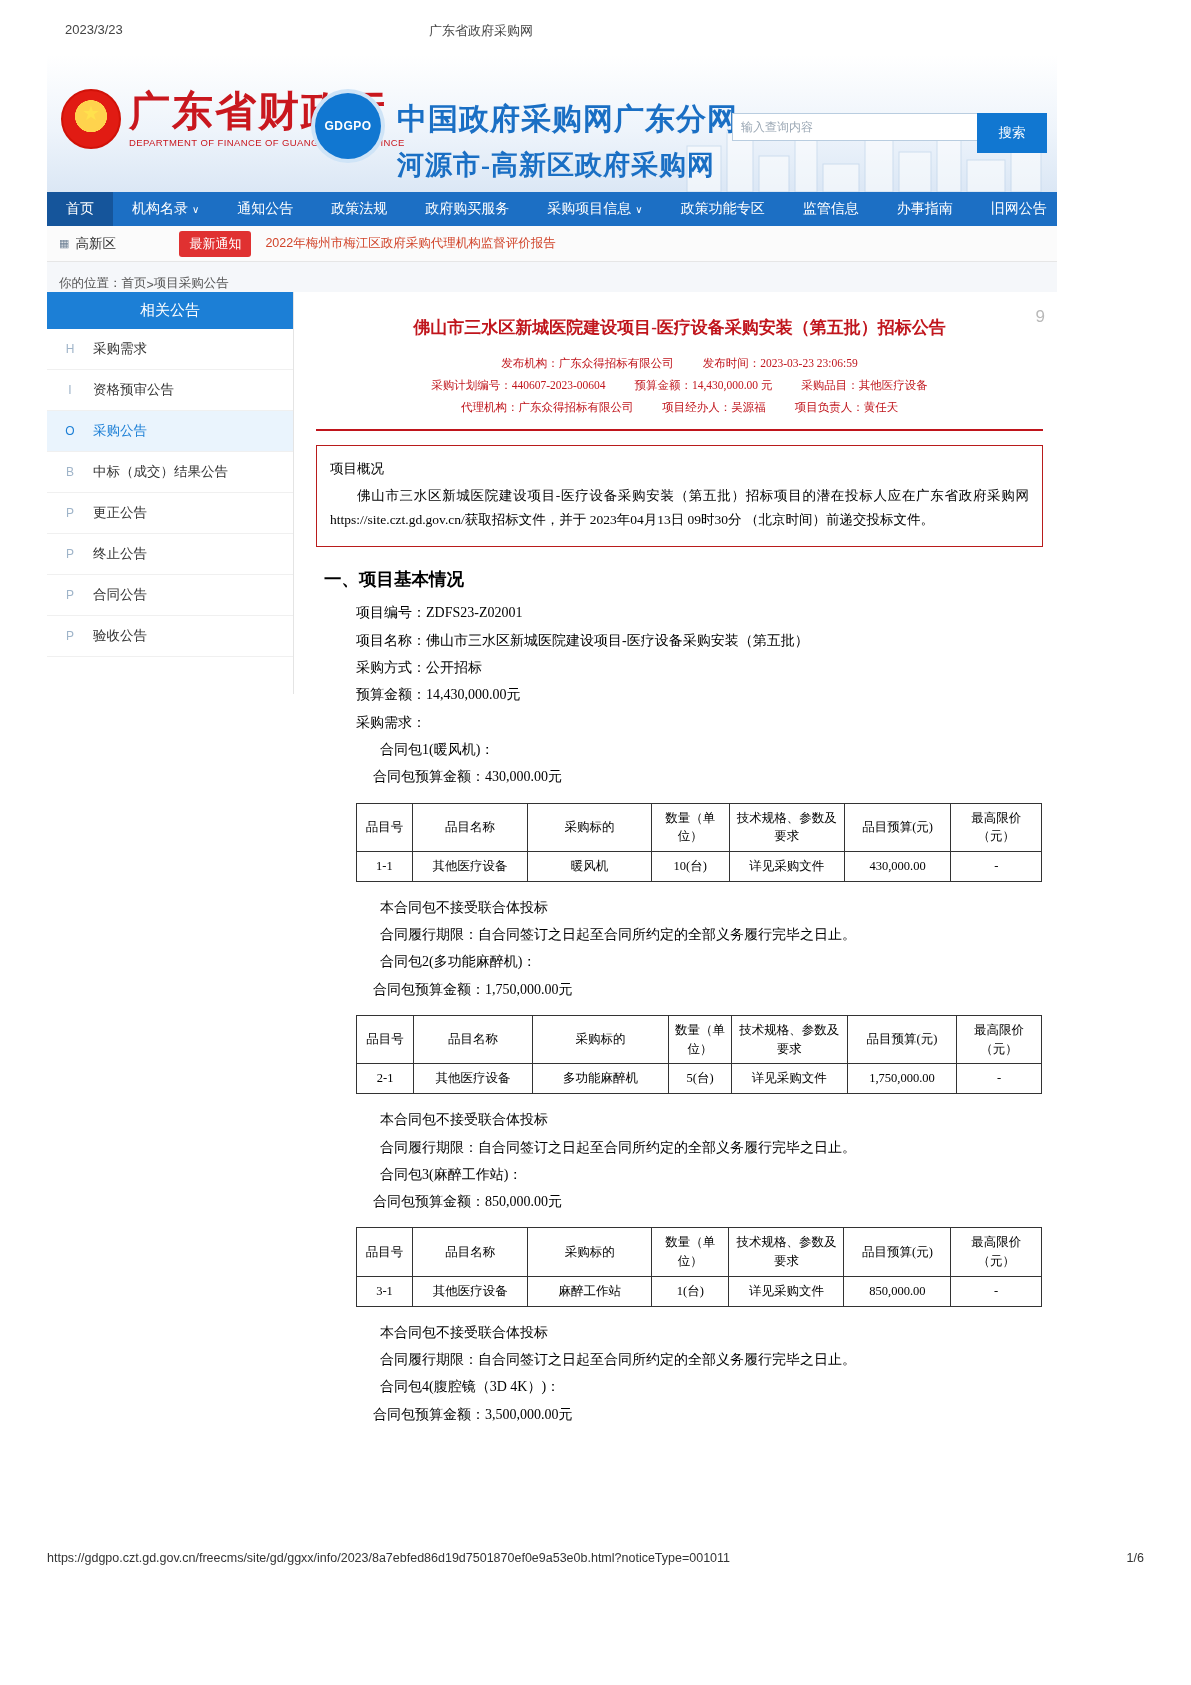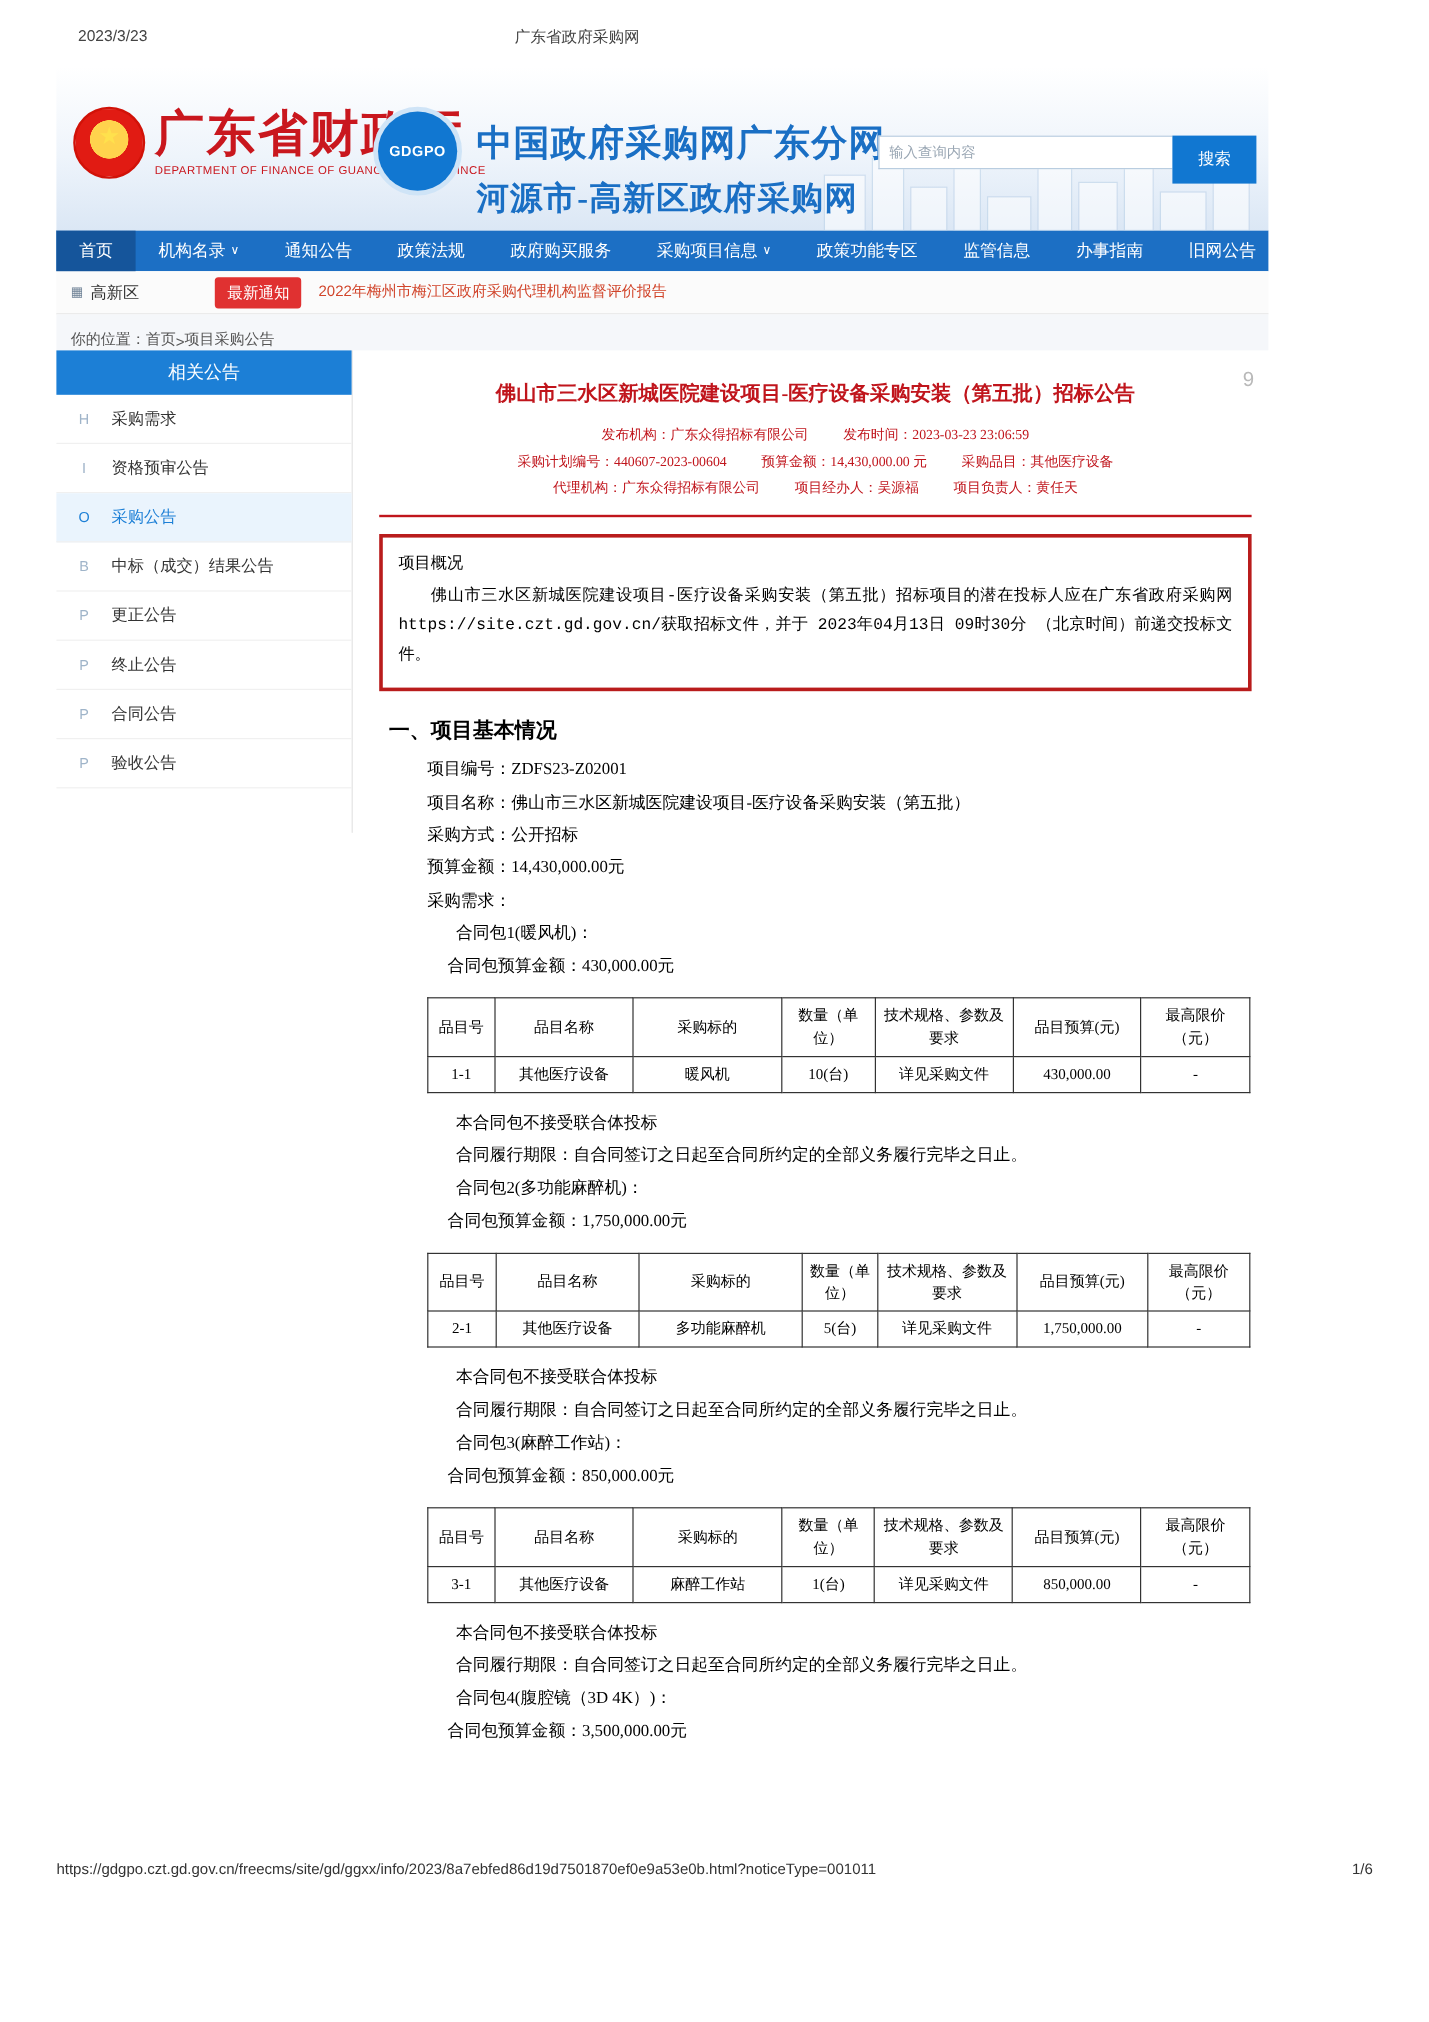--- a/index.html
+++ b/index.html
@@ -330,23 +330,23 @@
     line-height: 1.9;
   }
   .meta .cell { display: inline-block; }
   .meta .cell + .cell { margin-left: 26px; }
   .meta-rule {
     border: none;
     border-top: 2px solid #c0151c;
     margin: 10px 0 14px;
   }
   .overview-box {
-    border: 3px solid #b91c1c;
+    border: 1px solid #b91c1c;
     padding: 11px 13px 13px;
-    font-family: Liberation Mono, monospace;
+    font-family: Liberation Serif, serif;
     font-size: 13.5px;
     line-height: 1.85;
   }
   .overview-box .ov-title { margin-bottom: 2px; }
   .overview-box p { margin: 0; text-indent: 2em; text-align: justify; }
   .sec-h {
     font-family: "Liberation Serif", serif;
     font-size: 17.5px;
     font-weight: bold;
     margin: 20px 0 8px 8px;

